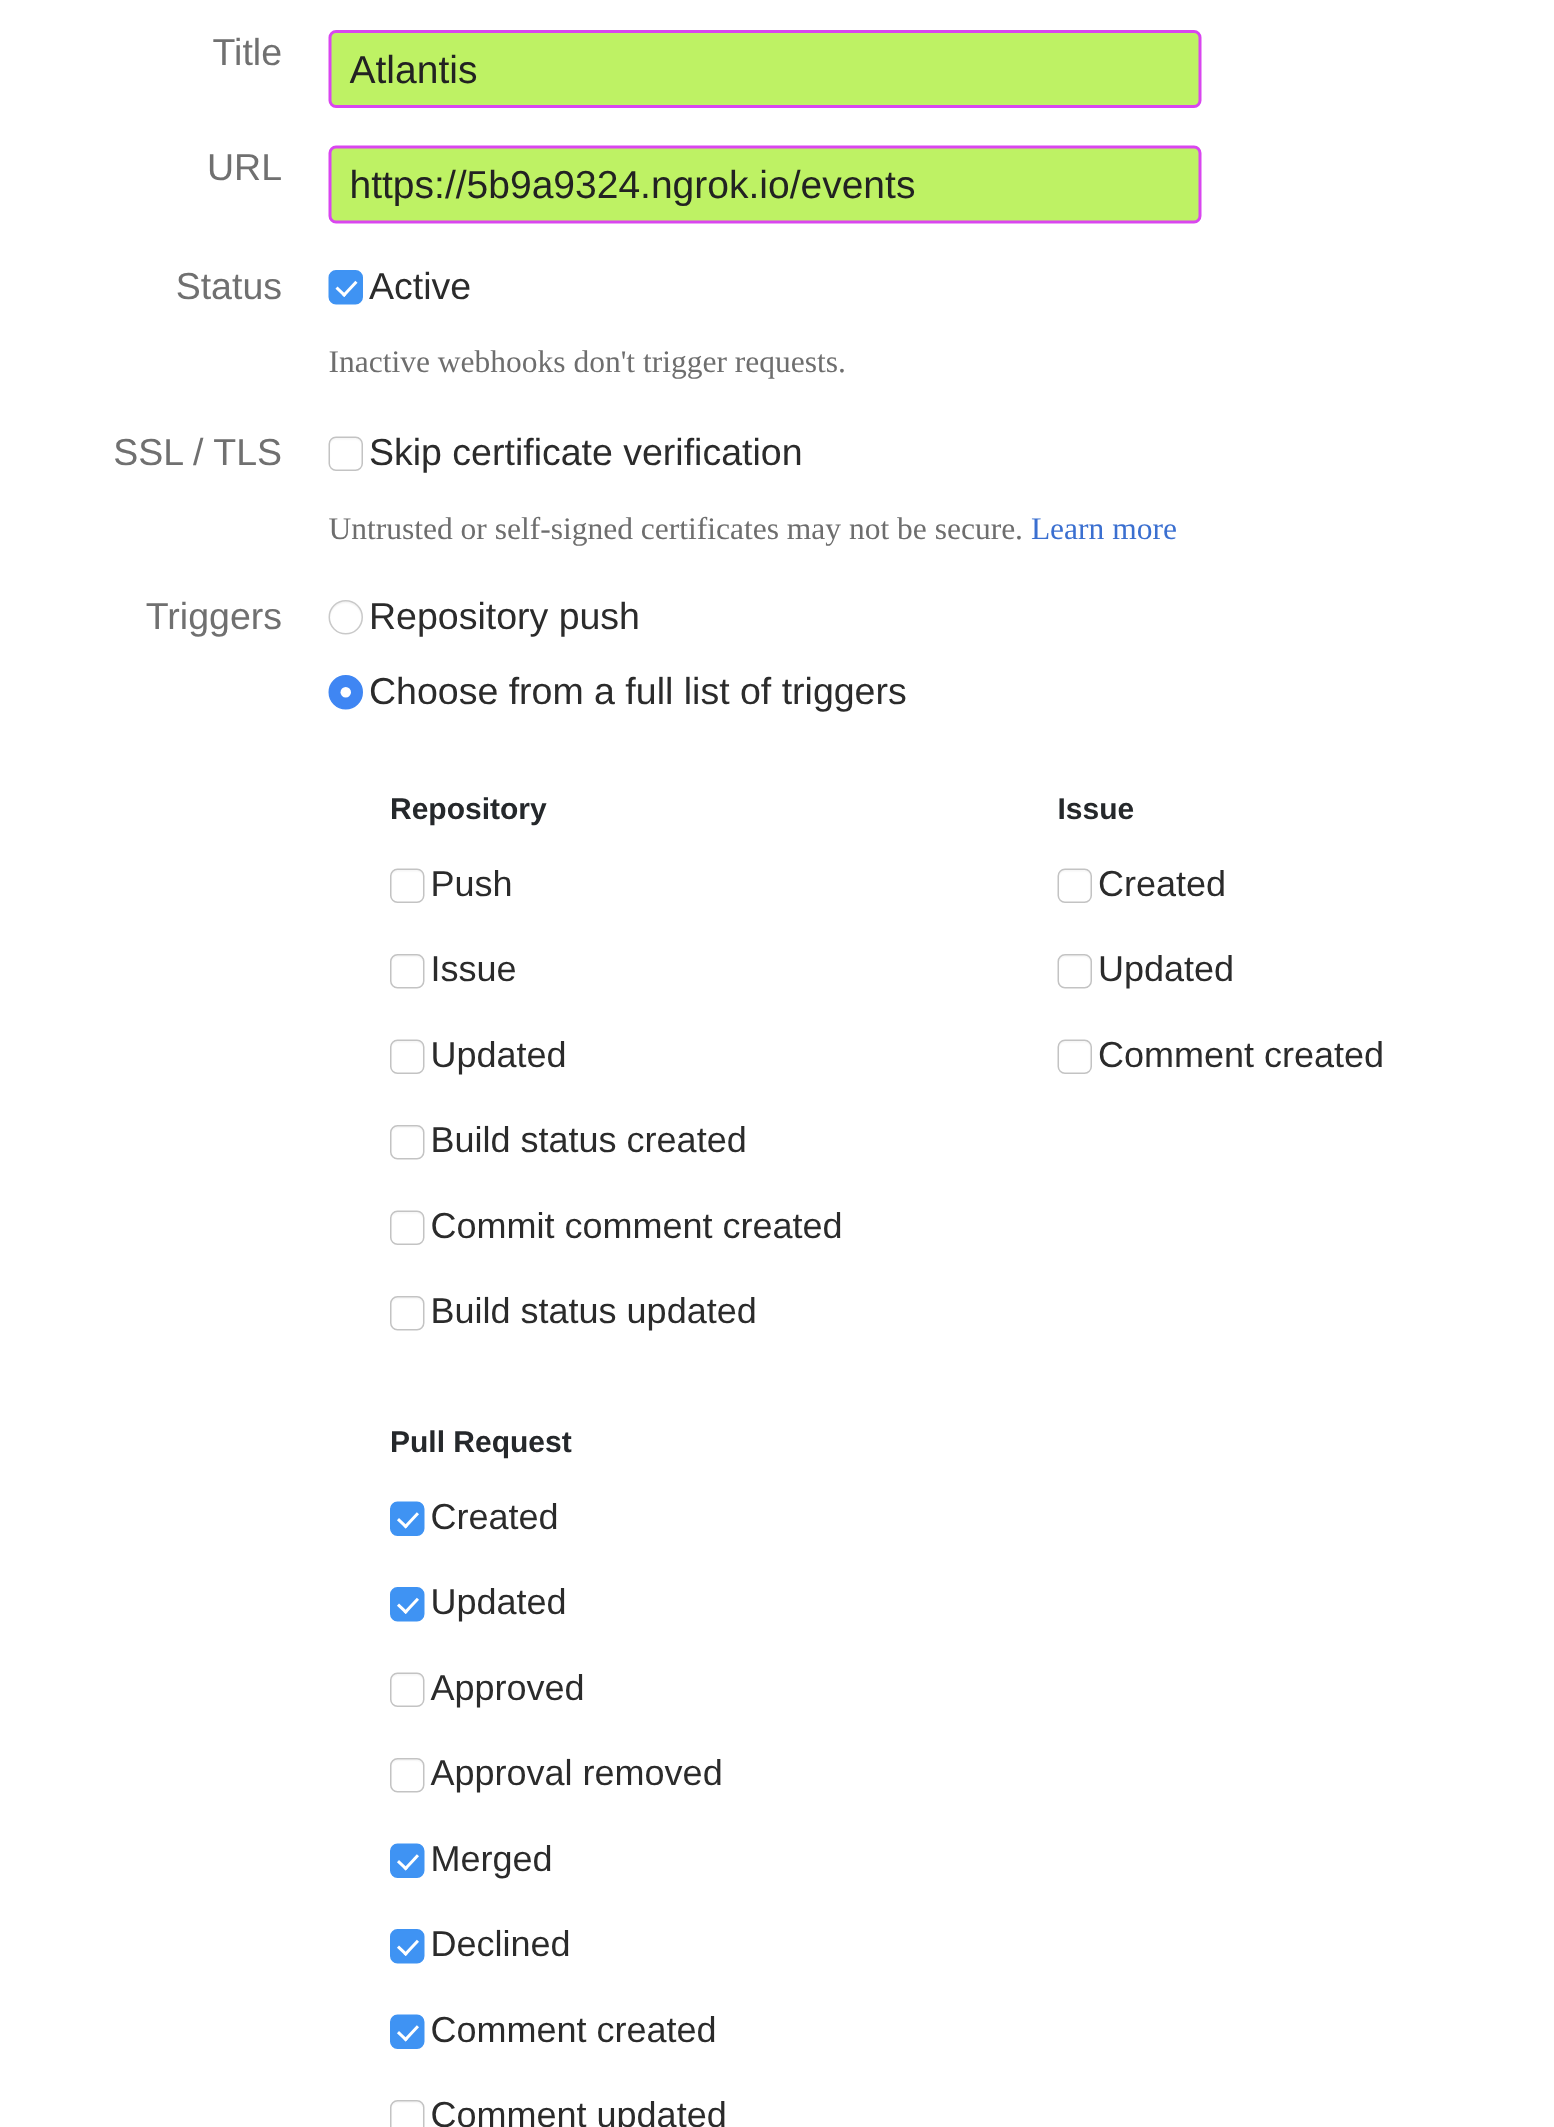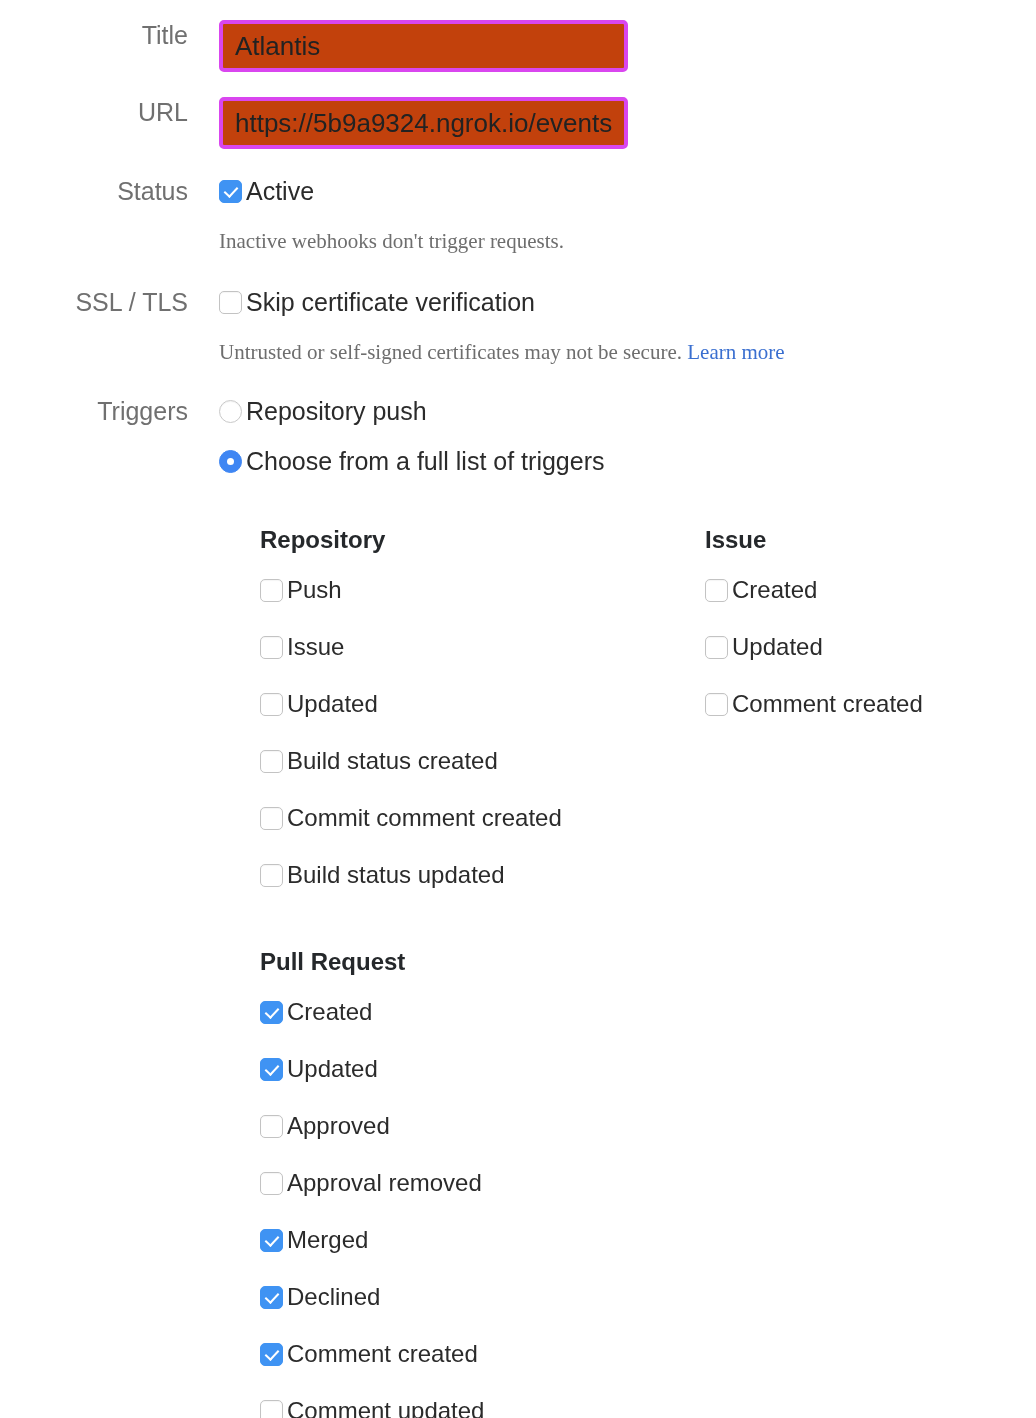--- a/index.html
+++ b/index.html
@@ -37,25 +37,25 @@
     user-select: none;
   }
   .field-control {
     padding-left: 31px;
     flex: 1;
   }
 
   
   .text-input {
     box-sizing: border-box;
-    width: 409px;
+    width: 582px;
     height: 52px;
-    border: 4px solid #d946ef;
+    border: 2px solid #d946ef;
     border-radius: 5px;
-    background: #c2410c;
+    background: #bef264;
     font-family: "Liberation Sans", sans-serif;
     font-size: 26px;
     color: #222222;
     padding: 0 12px;
     outline: none;
   }
 
   
   .cb {
     position: relative;
@@ -145,21 +145,21 @@
   
   .trigger-groups {
     position: relative;
     padding-left: 41px;
   }
   .groups-row {
     display: flex;
   }
   .group-col-left { width: 445px; }
   .group-title {
-    font-size: 24px;
+    font-size: 20px;
     font-weight: bold;
     color: #25282b;
     line-height: 30px;
   }
   .group-list { margin-top: 20px; }
   .group-list .opt { margin-bottom: 27px; }
   .group-list .opt:last-child { margin-bottom: 0; }
   .group-list .opt-text { font-size: 24px; }
 </style>
 </head>

